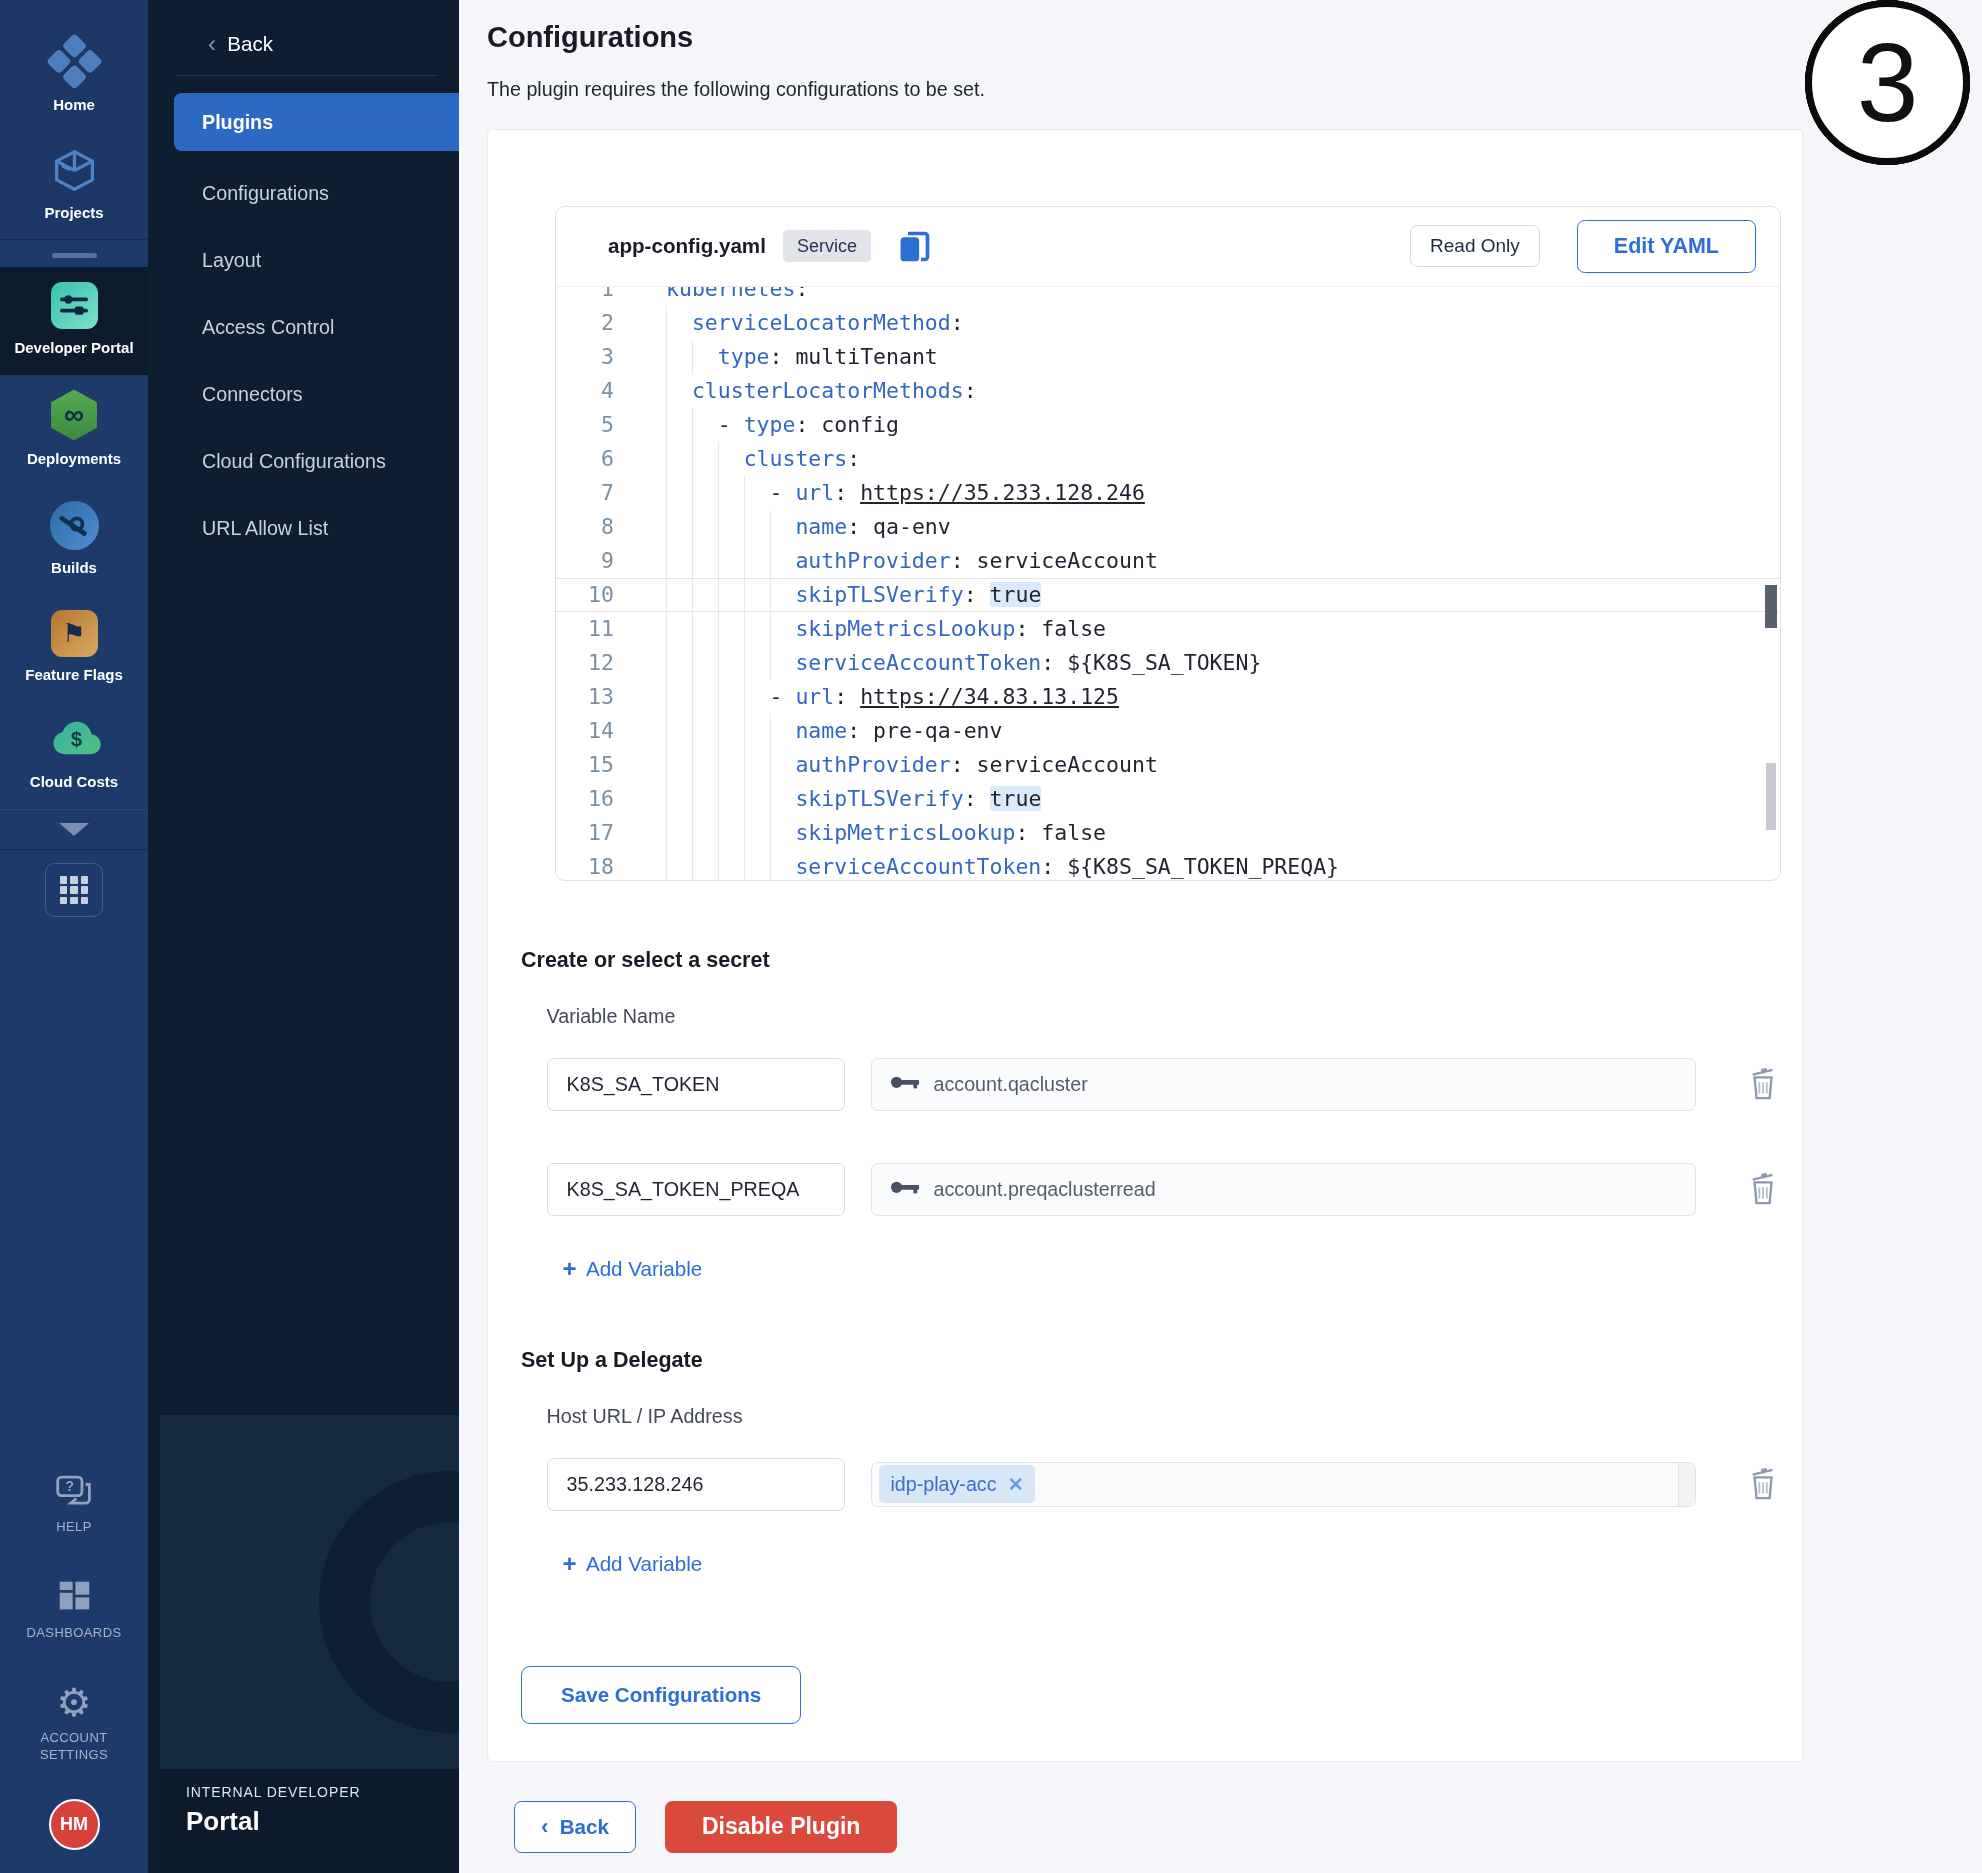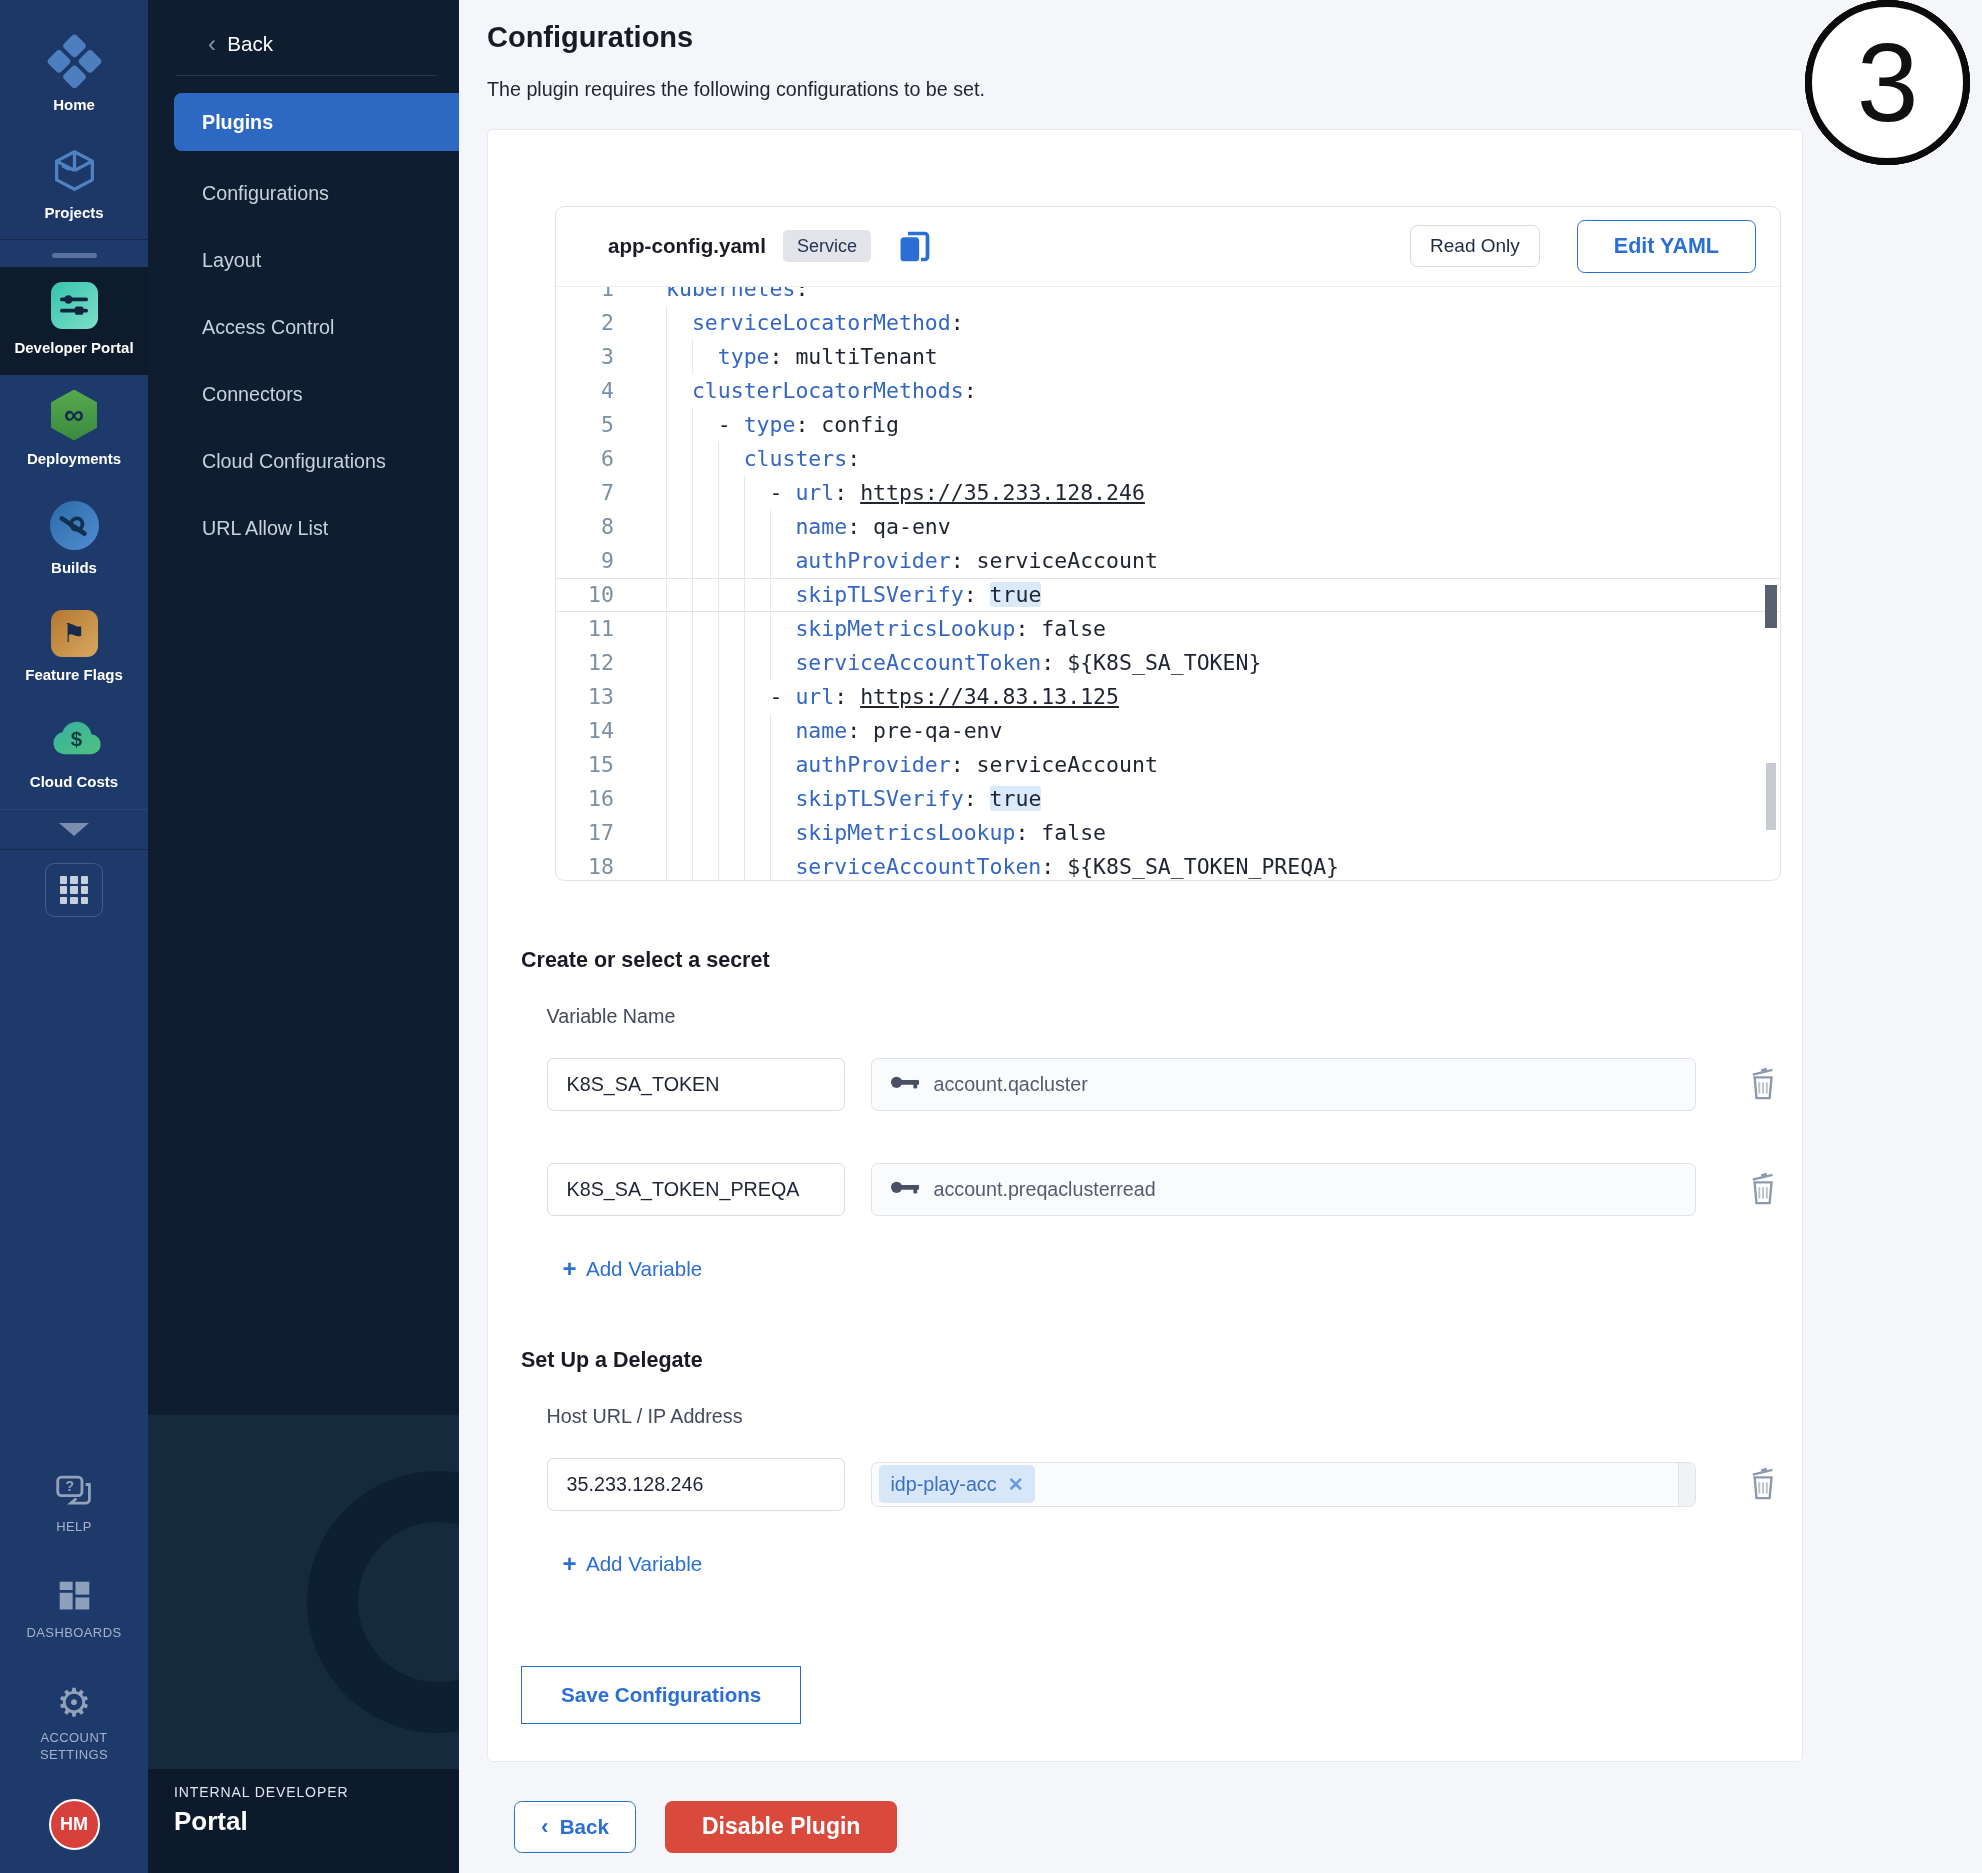--- a/index.html
+++ b/index.html
@@ -36,21 +36,21 @@
   .ci-circle { width:49px; height:49px; border-radius:50%; background:linear-gradient(135deg,#2e6aa8,#4f8ed0); display:flex; align-items:center; justify-content:center; }
 
   
   .sb2 { position:absolute; left:148px; top:0; width:311px; height:1874px; background:#0e1d30; color:#c9d2dc; }
   .back-row { display:flex; align-items:center; gap:11.2px; padding:32px 0 19px 60px; cursor:pointer; }
   .back-chev { color:#8b97a8; font-size:24px; line-height:1; }
   .back-label { color:#fff; font-size:20.6px; }
   .sb2-div { margin:0 22.5px 17px 28px; border-top:0.9px solid #24364d; }
   .nav-item { height:67px; display:flex; align-items:center; padding-left:54px; font-size:19.7px; color:#c9d2dc; cursor:pointer; }
   .nav-item.sel { background:#2d69c3; color:#fff; font-weight:700; border-radius:7.5px 0 0 7.5px; margin-left:26px; padding-left:28px; height:58px; margin-bottom:9.4px; }
-  .sb2-art { position:absolute; left:0; bottom:0; width:311px; height:459px; background:#152a3d; overflow:hidden; }
+  .sb2-art { position:absolute; left:12px; bottom:0; width:311px; height:459px; background:#152a3d; overflow:hidden; }
   .art-ring { position:absolute; left:159px; top:56px; width:262px; height:262px; border:51px solid #0d2032; border-radius:50%; }
   .art-sq { position:absolute; left:131px; bottom:-66px; width:141px; height:141px; border:13px solid #0d2032; border-radius:26px; }
   .sb2-foot { position:absolute; left:0; bottom:0; width:311px; height:105px; background:#0c1a2c; padding:15px 0 0 26px; }
   .foot-kicker { color:#dfe6ee; font-size:14px; letter-spacing:0.9px; }
   .foot-title { color:#fff; font-size:26px; font-weight:700; margin-top:5.6px; }
 
   
   .main { position:absolute; left:459px; top:0; width:1523px; height:1874px; background:#f4f6f9; padding:20.6px 0 0 28px; }
   .h1 { font-size:29px; font-weight:700; color:#1a1a26; }
   .sub { font-size:19.7px; color:#1f2430; margin-top:24px; }
@@ -87,21 +87,21 @@
   .name-input { width:309px; height:53px; border:0.9px solid #d9dce2; border-radius:6.6px; background:#fff; font-size:19.7px; color:#1f2433; padding:8px 19px; font-family:"Liberation Sans",sans-serif; }
   .secret-field { margin-left:26px; width:859px; height:53px; border:0.9px solid #dfe2e7; border-radius:6.6px; background:#fafbfc; display:flex; align-items:center; padding:0 17px; gap:13px; cursor:pointer; }
   .secret-text { font-size:19.7px; color:#565b6e; }
   .tag-field { margin-left:26px; width:859px; height:45px; border:0.9px solid #dfe2e7; border-radius:6.6px; background:#fafbfc; display:flex; align-items:center; padding:0 7.5px; position:relative; cursor:text; }
   .tag-strip { position:absolute; right:0; top:0; width:17px; height:100%; border-left:0.9px solid #e2e4e9; background:#f1f2f4; border-radius:0 6.6px 6.6px 0; }
   .chip { background:#d8e7f8; border-radius:4.7px; padding:7.5px 11.2px; font-size:19.7px; color:#3a6fc8; display:flex; align-items:center; gap:11.2px; }
   .chip-x { color:#6b9bd8; font-weight:700; font-size:19px; cursor:pointer; }
   .trash-btn { margin-left:52px; width:32px; height:37px; background:none; border:none; cursor:pointer; flex:none; padding:0; }
   .add-link { margin-top:41px; margin-left:7.5px; display:flex; align-items:center; gap:9.4px; color:#2b6fd6; font-size:20.6px; cursor:pointer; width:max-content; }
   .add-plus { font-size:24px; font-weight:700; line-height:1; }
-  .save-btn { margin-top:90px; margin-left:-34px; display:block; border:1.4px solid #2b6fd6; border-radius:0; background:#fff; color:#2b6fd6; font-weight:700; font-size:20.6px; padding:16px 39px; cursor:pointer; font-family:"Liberation Sans",sans-serif; }
+  .save-btn { margin-top:90px; margin-left:-34px; display:block; border:1.4px solid #2b6fd6; border-radius:9px; background:#fff; color:#2b6fd6; font-weight:700; font-size:20.6px; padding:16px 39px; cursor:pointer; font-family:"Liberation Sans",sans-serif; }
 
   .footer-row { margin-top:39px; margin-left:27px; display:flex; gap:29px; }
   .back-btn { border:1.4px solid #2b6fd6; border-radius:7.5px; background:#fff; color:#2b6fd6; font-weight:700; font-size:20.6px; padding:12px 26px; display:flex; align-items:center; gap:11.2px; cursor:pointer; font-family:"Liberation Sans",sans-serif; }
   .danger-btn { border:none; border-radius:7.5px; background:#d9493c; color:#fff; font-weight:700; font-size:23px; padding:12px 37px; cursor:pointer; font-family:"Liberation Sans",sans-serif; }
 
   
   .ann { position:absolute; left:1805px; width:165px; height:165px; border:7.5px solid #0b0b0b; border-radius:50%; background:#fff; display:flex; align-items:center; justify-content:center; font-size:111px; color:#111; z-index:5; }
   .ann:nth-of-type(1) { top:428px; }
   .ann:nth-of-type(2) { top:1049px; }
   .ann:nth-of-type(3) { top:1395px; }

